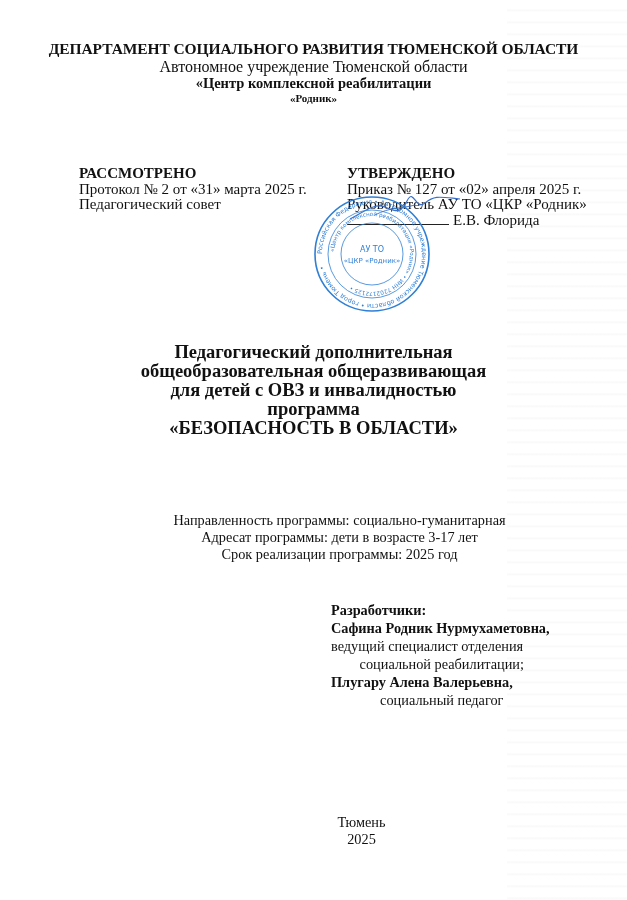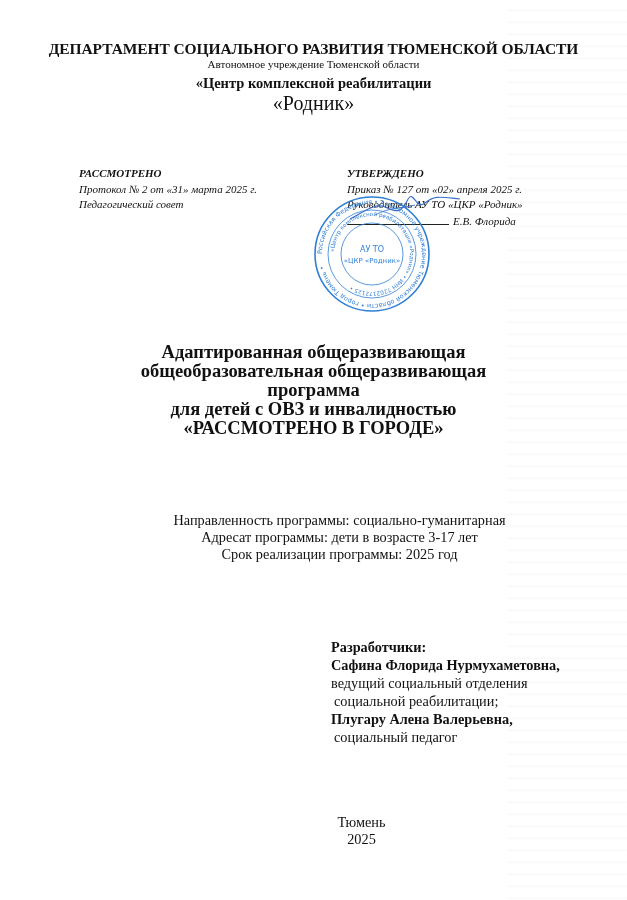--- a/index.html
+++ b/index.html
@@ -8,39 +8,39 @@
     font-family:"Liberation Serif", "DejaVu Serif", serif; color:#111;
   }
   .page { position:absolute; inset:0; }
   .bleed {
     position:absolute; right:0; top:0; width:120px; height:900px;
     background: repeating-linear-gradient(180deg, rgba(0,0,0,0.0) 0px, rgba(0,0,0,0.0) 9px, rgba(120,120,120,0.05) 10px, rgba(0,0,0,0.0) 12px);
   }
   .abs { position:absolute; }
   .center { left:0; width:627px; text-align:center; }
   .h-dept { top:40px; font-size:15.5px; font-weight:bold; letter-spacing:-0.1px; }
-  .h-org { top:58px; font-size:11px; }
+  .h-org { top:58px; font-size:16px; }
   .h-center { top:75px; font-size:14.5px; font-weight:bold; }
-  .h-rodnik { top:92px; font-size:20px; font-weight:normal; }
+  .h-rodnik { top:92px; font-size:11px; font-weight:bold; }
 
-  .block { font-size:11px; line-height:15.5px;font-style:italic; }
+  .block { font-size:15px; line-height:15.5px; }
   .block .ttl { font-weight:bold; }
   .left-block { left:79px; top:166px; }
   .right-block { left:347px; top:166px; }
   .sign-line { display:inline-block; width:102px; border-bottom:1px solid #222; height:11px; vertical-align:baseline; margin-right:4px; }
 
   .stamp { left:313px; top:195px; width:118px; height:118px; }
   .signature { left:345px; top:193px; width:120px; height:30px; }
 
   .title { top:343px; font-size:18.5px; font-weight:bold; line-height:19px; }
   .meta { top:512px; font-size:14.3px; line-height:17px; }
 
-  .dev { left:331px; top:638px; font-size:14.3px; line-height:18px;font-family:Liberation Serif, serif; }
+  .dev { left:331px; top:601px; font-size:14.3px; line-height:18px;font-family:Liberation Serif, serif; }
   .dev .b { font-weight:bold; }
-  .dev .ind { padding-left:3px; }
+  .dev .ind { padding-left:3px;text-align:center; }
 
   .city { top:814px; font-size:14.3px; line-height:17px; left:48px; }
 </style>
 </head>
 <body>
 
 <div class="page">
   <div class="bleed"></div>
 
   <div class="abs center h-dept">ДЕПАРТАМЕНТ СОЦИАЛЬНОГО РАЗВИТИЯ ТЮМЕНСКОЙ ОБЛАСТИ</div>
@@ -78,37 +78,37 @@
       <textPath href="#outerArc" startOffset="0">Российская Федерация • Автономное учреждение Тюменской области • город Тюмень •</textPath>
     </text>
     <text font-family="DejaVu Sans, sans-serif" font-size="5.6" fill="#2f7fd6">
       <textPath href="#innerArc" startOffset="2">«Центр комплексной реабилитации «Родник» • ИНН 7202172125 •</textPath>
     </text>
     <text x="59" y="57" text-anchor="middle" font-family="DejaVu Sans, sans-serif" font-size="8" fill="#2f7fd6">АУ ТО</text>
     <text x="59" y="68" text-anchor="middle" font-family="DejaVu Sans, sans-serif" font-size="7" fill="#2f7fd6">«ЦКР «Родник»</text>
   </svg>
 
   <div class="abs center title">
-    <div>Адаптированная общеразвивающая</div>
+    <div>Педагогический дополнительная</div>
     <div>общеобразовательная общеразвивающая</div>
+    <div>для детей с ОВЗ и инвалидностью</div>
     <div>программа</div>
-    <div>для детей с ОВЗ и инвалидностью</div>
-    <div>«РАССМОТРЕНО В ГОРОДЕ»</div>
+    <div>«БЕЗОПАСНОСТЬ В ОБЛАСТИ»</div>
   </div>
 
   <div class="abs center meta" style="left:26px;">
     <div>Направленность программы: социально-гуманитарная</div>
     <div>Адресат программы: дети в возрасте 3-17 лет</div>
     <div>Срок реализации программы: 2025 год</div>
   </div>
 
   <div class="abs dev">
     <div class="b">Разработчики:</div>
-    <div class="b">Сафина Флорида Нурмухаметовна,</div>
-    <div>ведущий социальный отделения</div>
+    <div class="b">Сафина Родник Нурмухаметовна,</div>
+    <div>ведущий специалист отделения</div>
     <div class="ind">социальной реабилитации;</div>
     <div class="b">Плугару Алена Валерьевна,</div>
     <div class="ind">социальный педагог</div>
   </div>
 
   <div class="abs center city">
     <div>Тюмень</div>
     <div>2025</div>
   </div>
 </div>

